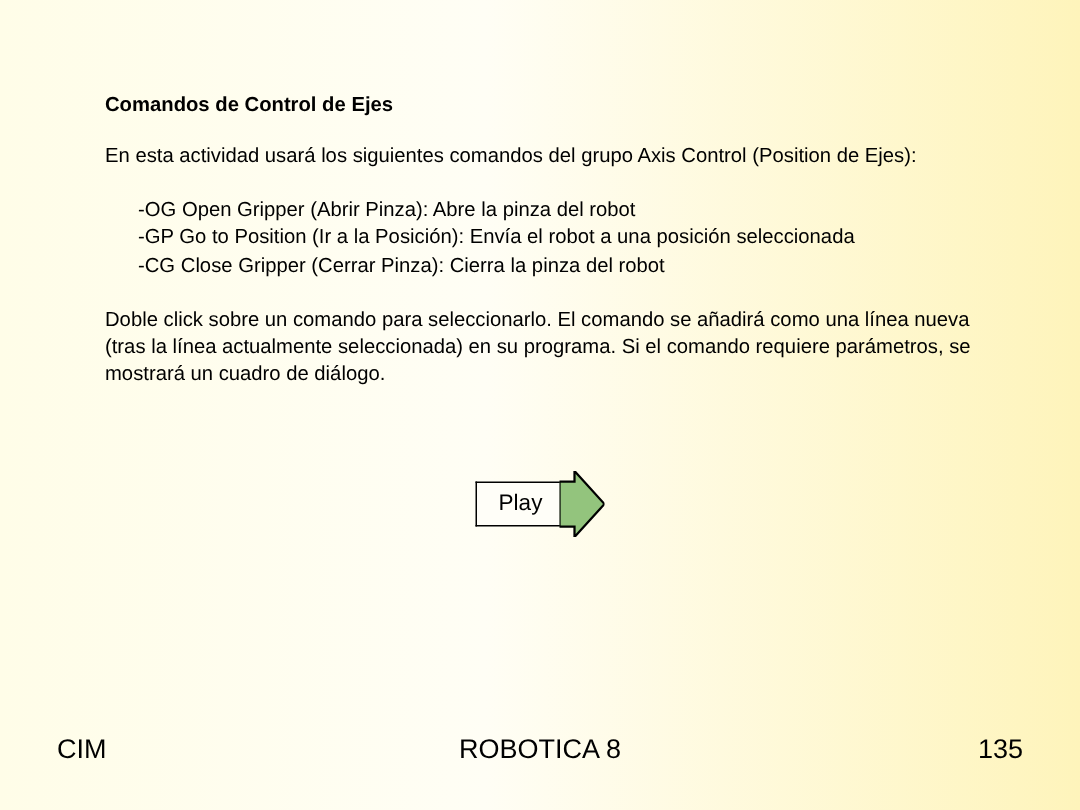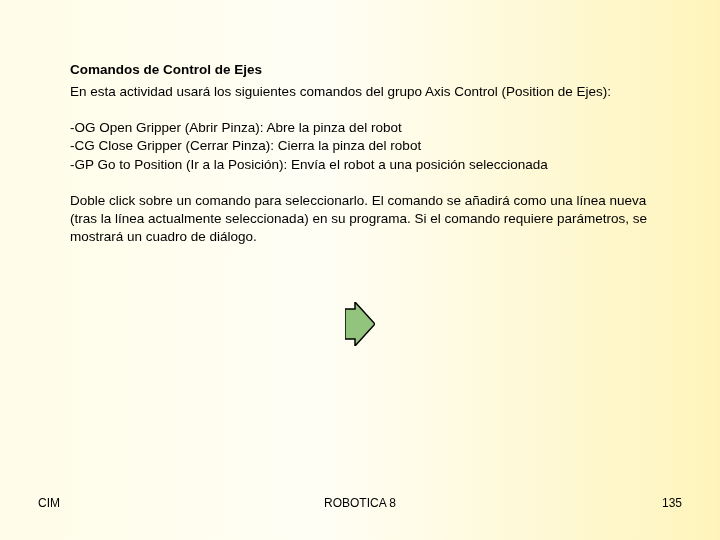--- a/index.html
+++ b/index.html
@@ -11,31 +11,31 @@
     font-size: 13.5px;
     color: #000;
     position: relative;
     overflow: hidden;
   }
   .content {
     padding: 62px 70px 0 70px;
   }
   .title {
     font-weight: bold;
-    margin-bottom: 6px;
+    margin-bottom: 18px;
   }
   .para {
     line-height: 1.35;
     margin-bottom: 18px;
   }
   .cmd-list {
     margin-bottom: 18px;
     line-height: 1.35;
   }
-  .cmd-line { white-space: normal; }
+  .cmd-line { white-space: normal; margin-left: 22px; }
   .b { font-weight: normal; }
   .play-wrap {
     display: flex;
     justify-content: center;
     margin-top: 55px;
   }
   .play-btn {
     position: relative;
     display: inline-flex;
     align-items: center;
@@ -51,21 +51,21 @@
   }
   .footer {
     position: absolute;
     bottom: 30px;
     left: 0;
     width: 100%;
     display: flex;
     justify-content: space-between;
     align-items: center;
     padding: 0 38px;
-    font-size: 12px;
+    font-size: 18px;
   }
   .footer-center {
     position: absolute;
     left: 50%;
     transform: translateX(-50%);
   }
 </style>
 </head>
 <body>
 
@@ -74,31 +74,32 @@
 
   <div class="para">
     <span>En esta actividad usará los siguientes comandos del grupo </span><span class="b">Axis Control</span><span> (Position de Ejes):</span>
   </div>
 
   <div class="cmd-list">
     <div class="cmd-line">
       <span>-</span><span class="b">OG Open Gripper</span><span> (Abrir Pinza): Abre la pinza del robot</span>
     </div>
     <div class="cmd-line">
-      <span>-</span><span class="b">CG Close Gripper</span><span> (Cerrar Pinza): Cierra la pinza del robot</span>
+      <span>-</span><span class="b">GP Go to Position</span><span> (Ir a la Posición): Envía el robot a una posición seleccionada</span>
     </div>
     <div class="cmd-line">
-      <span>-</span><span class="b">GP Go to Position</span><span> (Ir a la Posición): Envía el robot a una posición seleccionada</span>
+      <span>-</span><span class="b">CG Close Gripper</span><span> (Cerrar Pinza): Cierra la pinza del robot</span>
     </div>
   </div>
 
   <div class="para">Doble click sobre un comando para seleccionarlo. El comando se añadirá como una línea nueva (tras la línea actualmente seleccionada) en su programa. Si el comando requiere parámetros, se mostrará un cuadro de diálogo.</div>
 
   <div class="play-wrap">
     <div class="play-btn">
+      <div class="play-body">Play</div>
 
     <svg width="30" height="44" viewBox="0 0 30 44" style="display: block; margin-left: -1px;">
           <polygon points="0,7 10,7 10,0 30,22 10,44 10,37 0,37" fill="#93c47d" stroke="#000" stroke-width="1.5" stroke-linejoin="miter"></polygon>
         </svg>
       </div>
   </div>
 </div>
 
 <style>
   .play-btn svg { display:none; }

